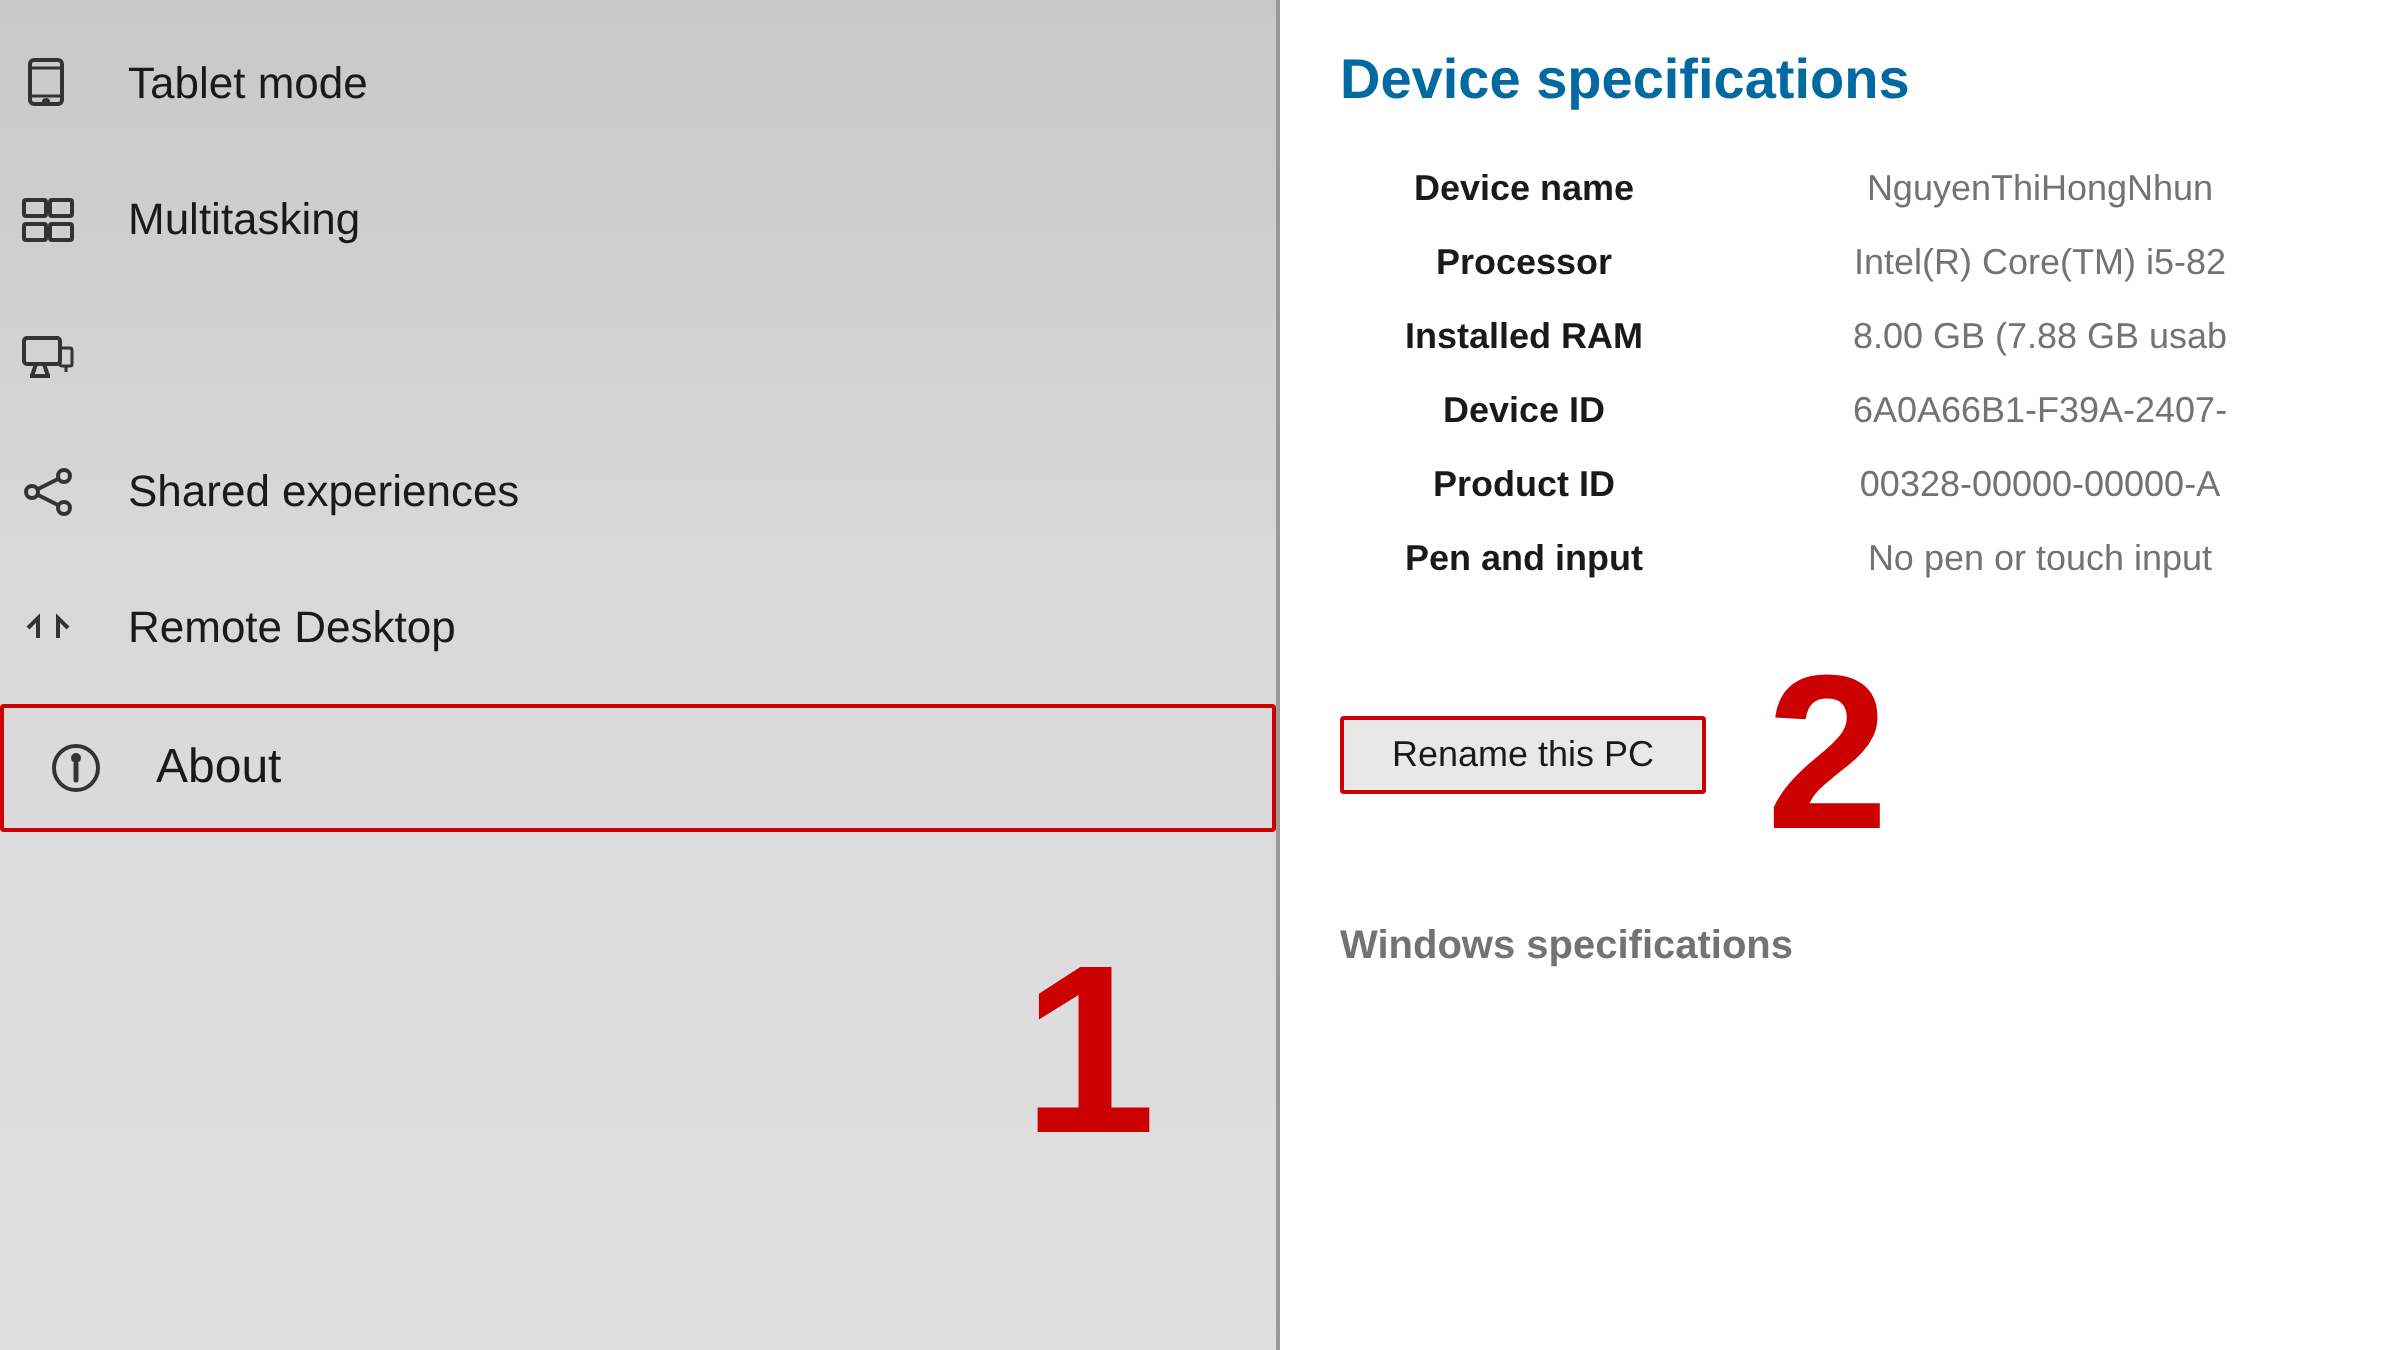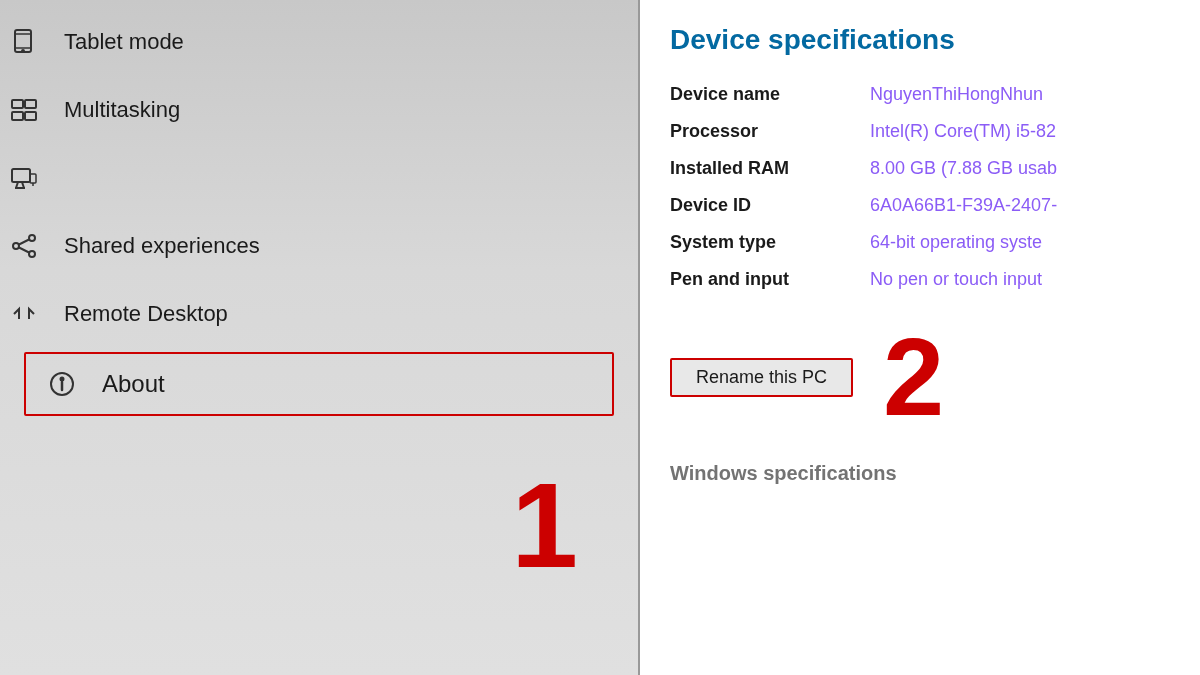--- a/index.html
+++ b/index.html
@@ -44,21 +44,21 @@
     }
 
     .sidebar-item .label {
       font-size: 22px;
       font-weight: 400;
       color: #1a1a1a;
     }
 
     .sidebar-item.about-item {
       border: 2.5px solid #cc0000;
-      margin: 4px 24px;
+      margin: 4px 0;
       padding: 14px 20px;
       border-radius: 2px;
     }
 
     .sidebar-item.about-item .label {
       font-size: 24px;
     }
 
     .number-badge-1 {
       position: absolute;
@@ -91,30 +91,31 @@
       width: 100%;
       border-collapse: collapse;
       margin-bottom: 24px;
     }
 
     .specs-table tr td {
       padding: 8px 0;
       vertical-align: top;
       font-size: 18px;
       color: #1a1a1a;
+      text-align: center;
     }
 
     .specs-table tr td:first-child {
       font-weight: 600;
       width: 200px;
       padding-right: 16px;
     }
 
     .specs-table tr td:last-child {
-      color: #8b5cf6;
+      color: #737373;
     }
 
     .rename-btn-area {
       display: flex;
       align-items: center;
       gap: 30px;
       margin-bottom: 30px;
     }
 
     .rename-btn {
@@ -247,22 +248,22 @@
         </tr>
         <tr>
           <td>Installed RAM</td>
           <td>8.00 GB (7.88 GB usab</td>
         </tr>
         <tr>
           <td>Device ID</td>
           <td>6A0A66B1-F39A-2407-</td>
         </tr>
         <tr>
-          <td>System type</td>
-          <td>64-bit operating syste</td>
+          <td>Product ID</td>
+          <td>00328-00000-00000-A</td>
         </tr>
         <tr>
           <td>Pen and input</td>
           <td>No pen or touch input</td>
         </tr>
       </tbody>
   </table>
 
   <div class="rename-btn-area">
     <button class="rename-btn">Rename this PC</button>

